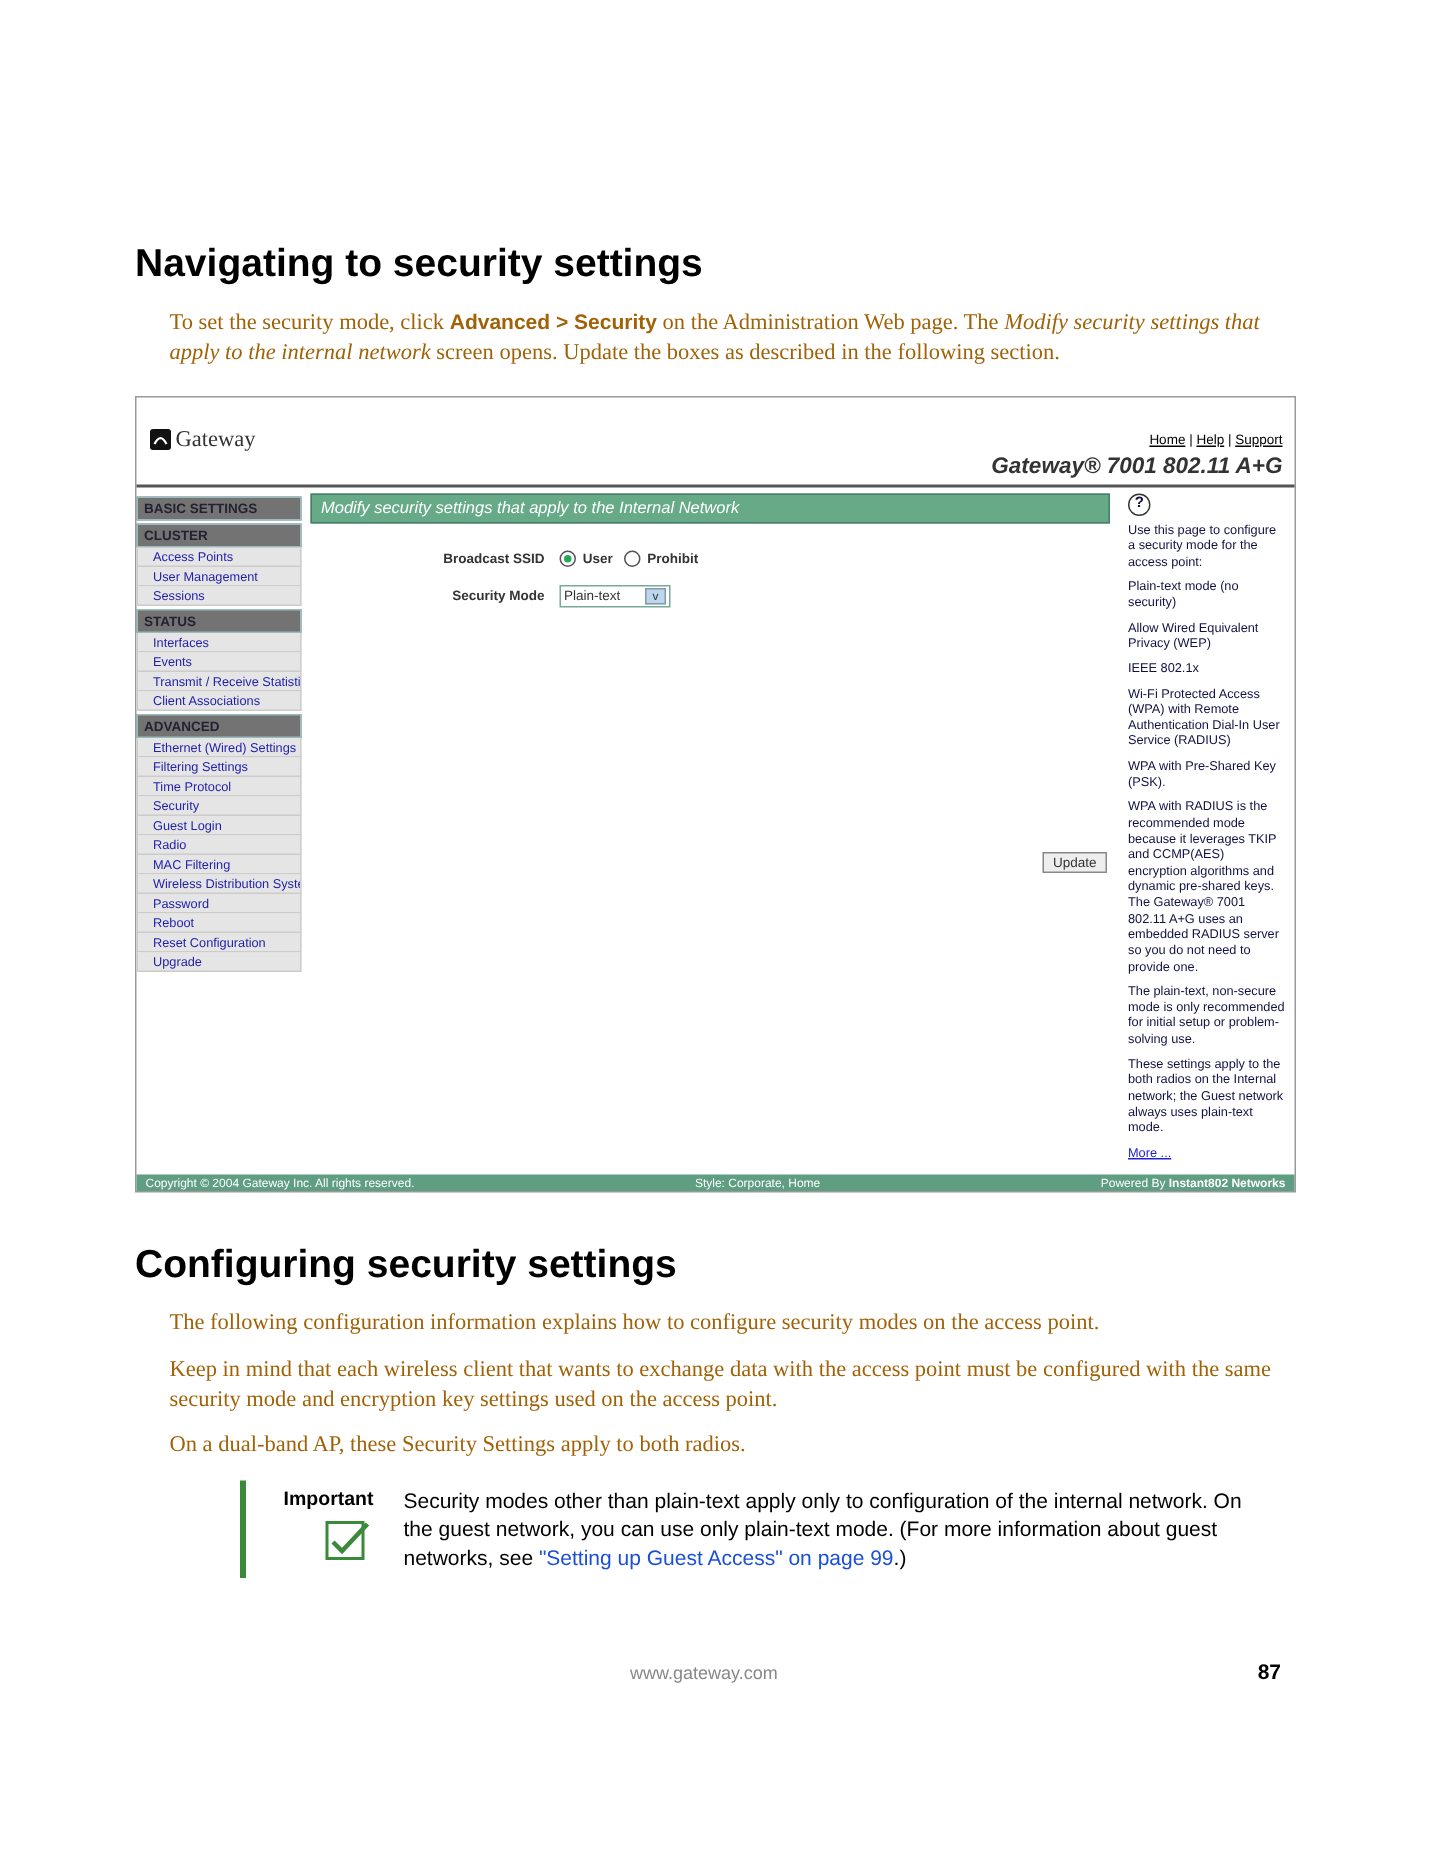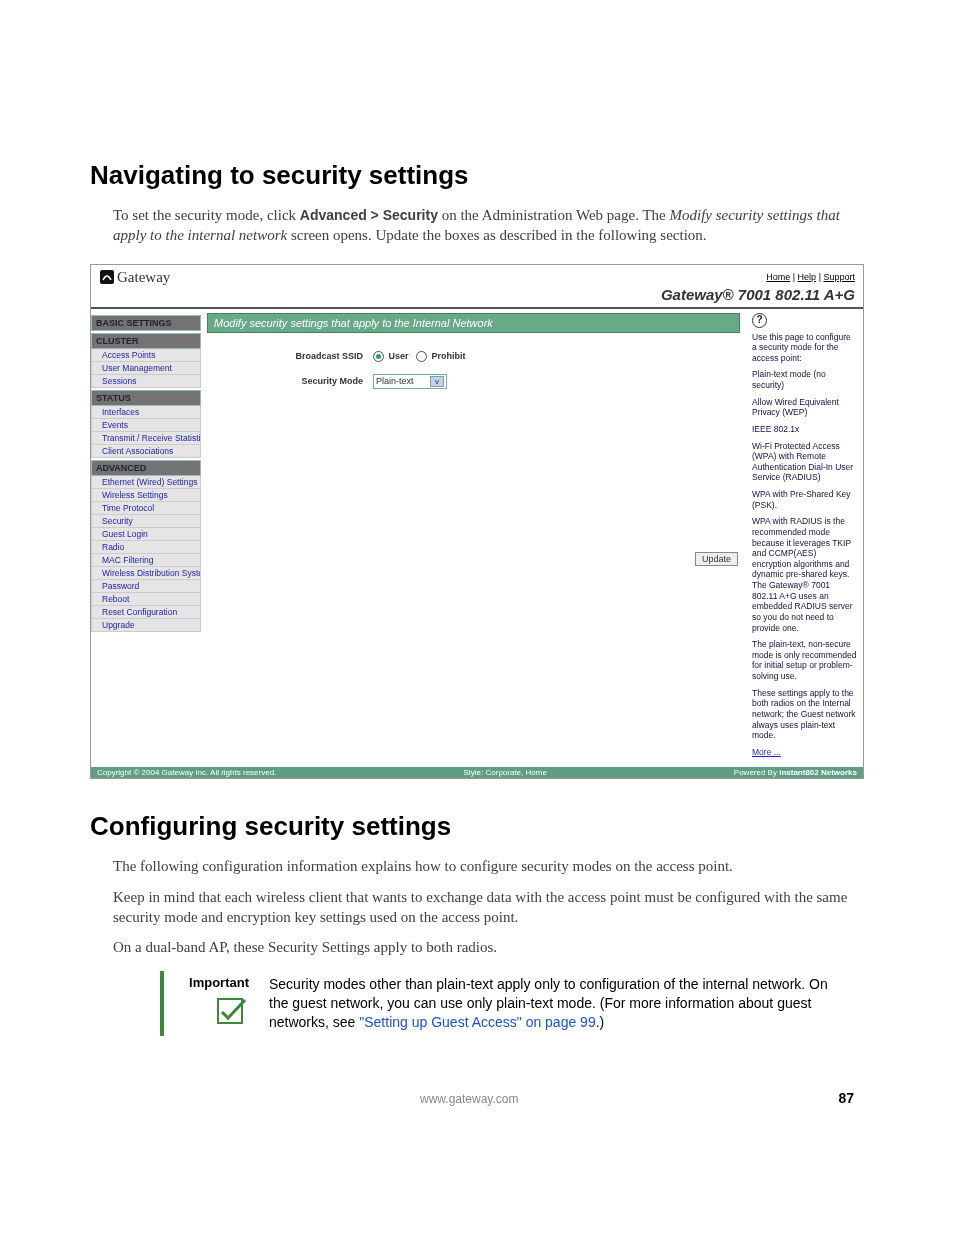--- a/index.html
+++ b/index.html
@@ -19,39 +19,40 @@
     font-weight: bold;
     font-size: 26px;
     margin: 0 0 14px 0;
     color: #000;
   }
   .body-text {
     font-size: 15px;
     line-height: 1.35;
     margin: 0 0 10px 0;
     padding-left: 23px;
-    color: #404040;
+    color: #a16207;
   }
   .body-text .bold { font-weight: bold; font-family: Arial, sans-serif; font-size:14px;}
   .body-text .italic { font-style: italic; }
 
   
   .shot {
     border: 1px solid #999;
     margin: 18px 0 32px 0;
     font-family: Verdana, Arial, sans-serif;
     font-size: 9px;
     color: #333;
     background: #fff;
   }
   .shot-top {
     display: flex;
     justify-content: space-between;
     align-items: center;
     padding: 4px 8px 0 8px;
+    margin-top: 16px;
   }
   .gw-logo {
     display: flex;
     align-items: center;
     font-family: Georgia, serif;
     font-size: 15px;
     color: #333;
   }
   .gw-logo svg { width:16px; height:16px; margin-right:2px;}
   .top-links {
@@ -242,21 +243,21 @@
         <div class="nav-item">Access Points</div>
         <div class="nav-item">User Management</div>
         <div class="nav-item">Sessions</div>
         <div class="nav-head">STATUS</div>
         <div class="nav-item">Interfaces</div>
         <div class="nav-item">Events</div>
         <div class="nav-item">Transmit / Receive Statistics</div>
         <div class="nav-item">Client Associations</div>
         <div class="nav-head">ADVANCED</div>
         <div class="nav-item">Ethernet (Wired) Settings</div>
-        <div class="nav-item">Wireless Settings</div>
+        <div class="nav-item">Filtering Settings</div>
         <div class="nav-item">Time Protocol</div>
         <div class="nav-item">Security</div>
         <div class="nav-item">Guest Login</div>
         <div class="nav-item">Radio</div>
         <div class="nav-item">MAC Filtering</div>
         <div class="nav-item">Wireless Distribution System</div>
         <div class="nav-item">Password</div>
         <div class="nav-item">Reboot</div>
         <div class="nav-item">Reset Configuration</div>
         <div class="nav-item">Upgrade</div>

